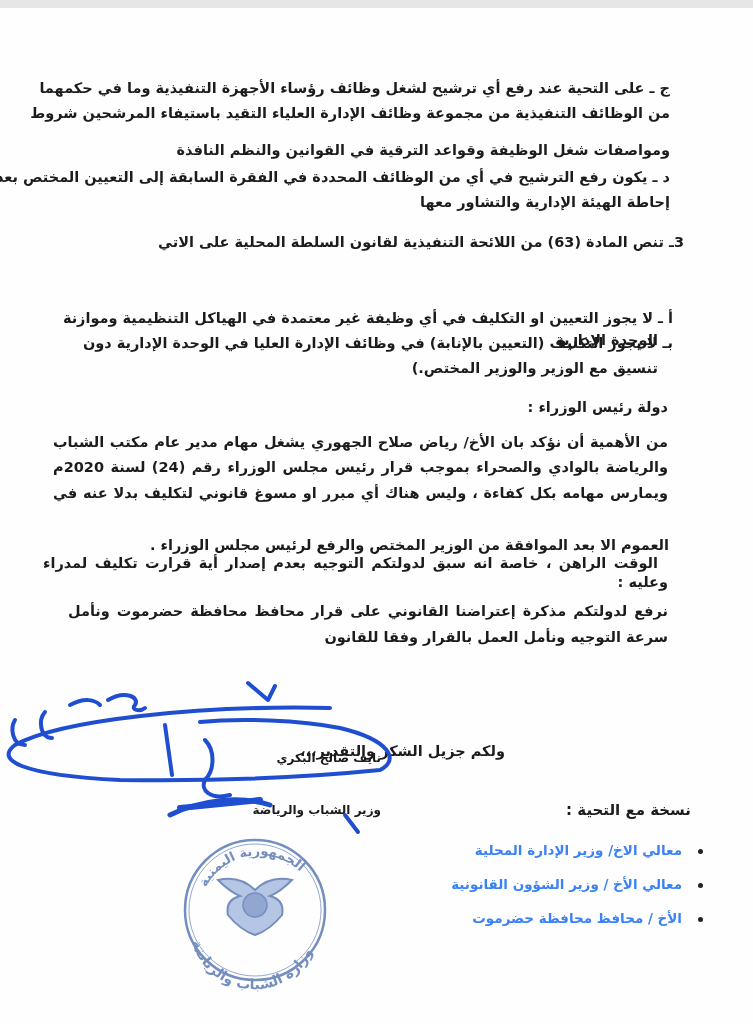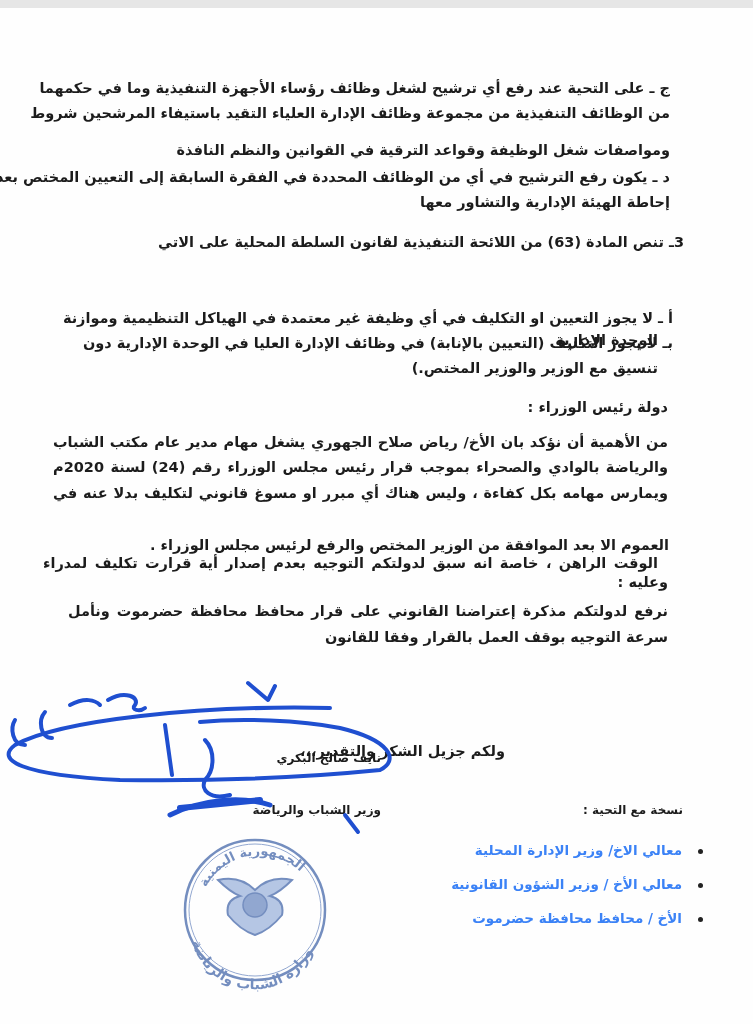--- a/index.html
+++ b/index.html
@@ -45,28 +45,28 @@
 
 <div class="line justify" style="right:85px; top:432px; width:615px;margin-left:16px;">من الأهمية أن نؤكد بان الأخ/ رياض صلاح الجهوري يشغل مهام مدير عام مكتب الشباب</div>
 <div class="line justify" style="right:85px; top:457px; width:615px;">والرياضة بالوادي والصحراء بموجب قرار رئيس مجلس الوزراء رقم (24) لسنة 2020م</div>
 <div class="line justify" style="right:85px; top:483px; width:615px;">ويمارس مهامه بكل كفاءة ، وليس هناك أي مبرر او مسوغ قانوني لتكليف بدلا عنه في</div>
 <div class="line justify" style="right:95px; top:509px; width:615px;margin-top:44px;">الوقت الراهن ، خاصة انه سبق لدولتكم التوجيه بعدم إصدار أية قرارت تكليف لمدراء</div>
 <div class="line" style="right:84px; top:535px;">العموم الا بعد الموافقة من الوزير المختص والرفع لرئيس مجلس الوزراء .</div>
 
 <div class="line" style="right:85px; top:572px;">وعليه :</div>
 
 <div class="line justify" style="right:85px; top:601px; width:600px;">نرفع لدولتكم مذكرة إعتراضنا القانوني على قرار محافظ محافظة حضرموت ونأمل</div>
-<div class="line" style="right:85px; top:627px;">سرعة التوجيه بوقف العمل بالقرار وفقا للقانون</div>
+<div class="line" style="right:85px; top:627px;">سرعة التوجيه ونأمل العمل بالقرار وفقا للقانون</div>
 
 <div class="line" style="right:248px; top:741px;">ولكم جزيل الشكر والتقدير،،،</div>
 
 <div class="line sig-name" style="right:372px; top:748px;">نايف صالح البكري</div>
 <div class="line sig-name" style="right:372px; top:800px;">وزير الشباب والرياضة</div>
 
-<div class="line" style="right:70px; top:800px; font-size:12px;">نسخة مع التحية :</div>
+<div class="line" style="right:62px; top:800px; font-size:15px;">نسخة مع التحية :</div>
 <div class="bullet-item" style="right:50px; top:842px;">
   <span class="bullet-dot"></span><span>معالي الاخ/ وزير الإدارة المحلية</span>
 </div>
 <div class="bullet-item" style="right:50px; top:876px;">
   <span class="bullet-dot"></span><span>معالي الأخ / وزير الشؤون القانونية</span>
 </div>
 <div class="bullet-item" style="right:50px; top:910px;">
   <span class="bullet-dot"></span><span>الأخ / محافظ محافظة حضرموت</span>
 </div>
 

